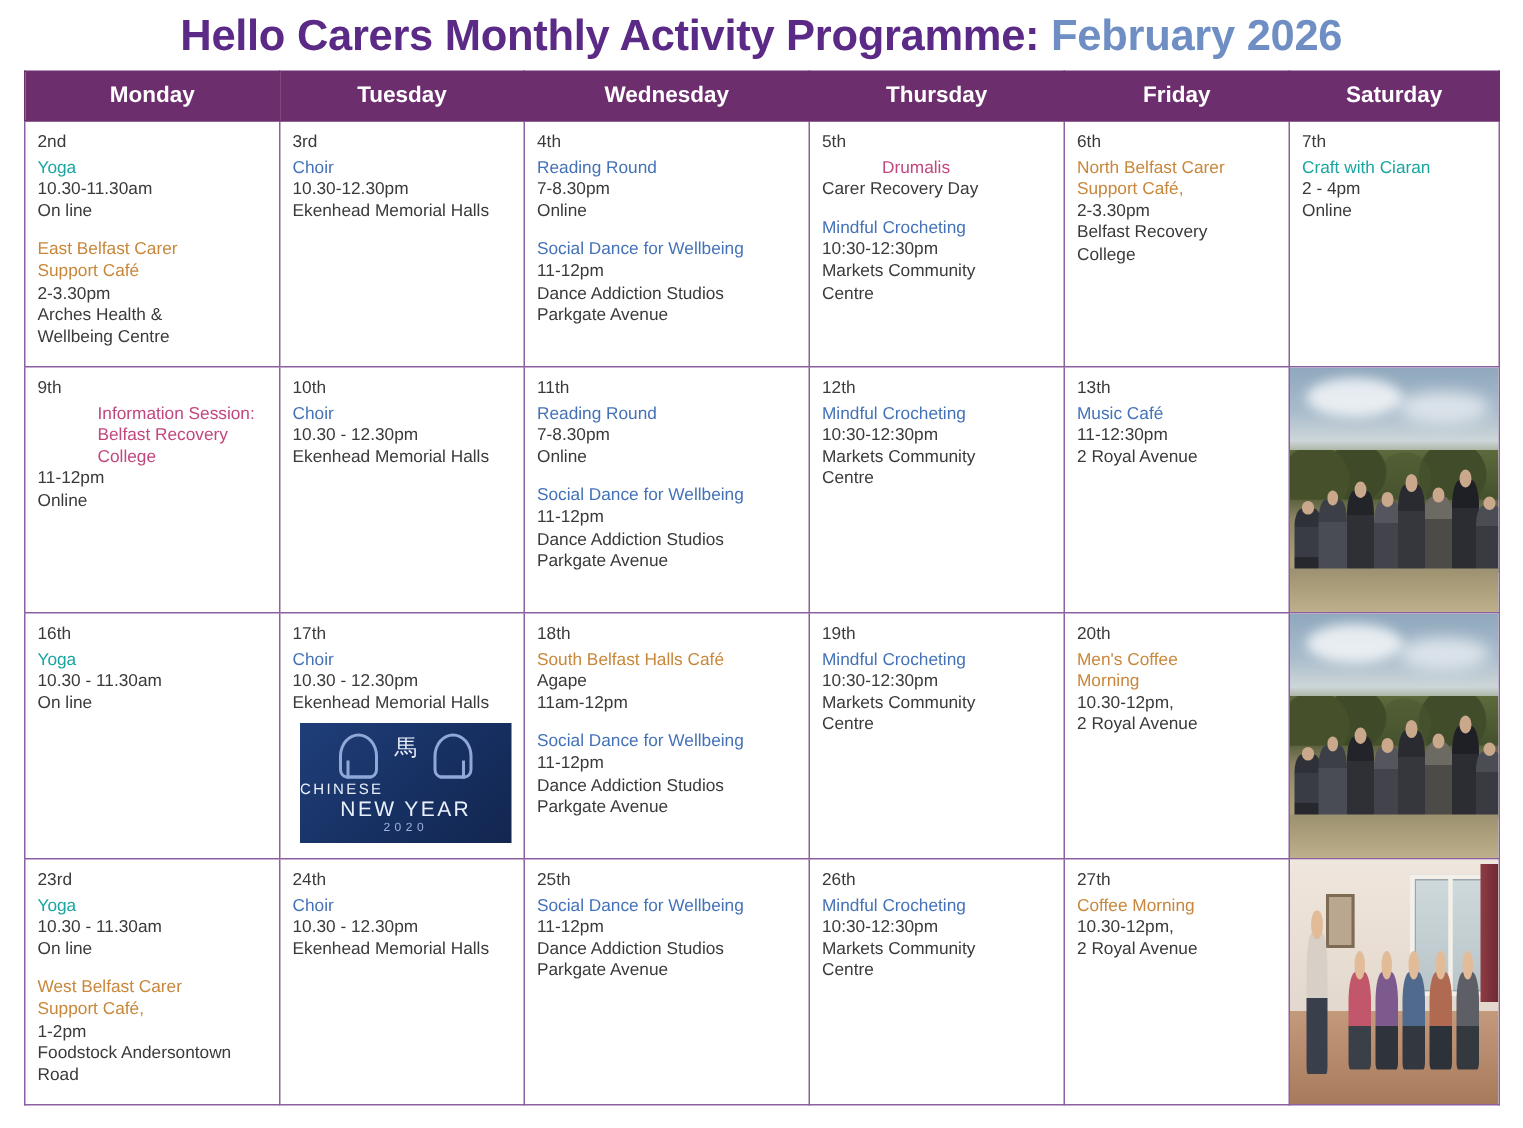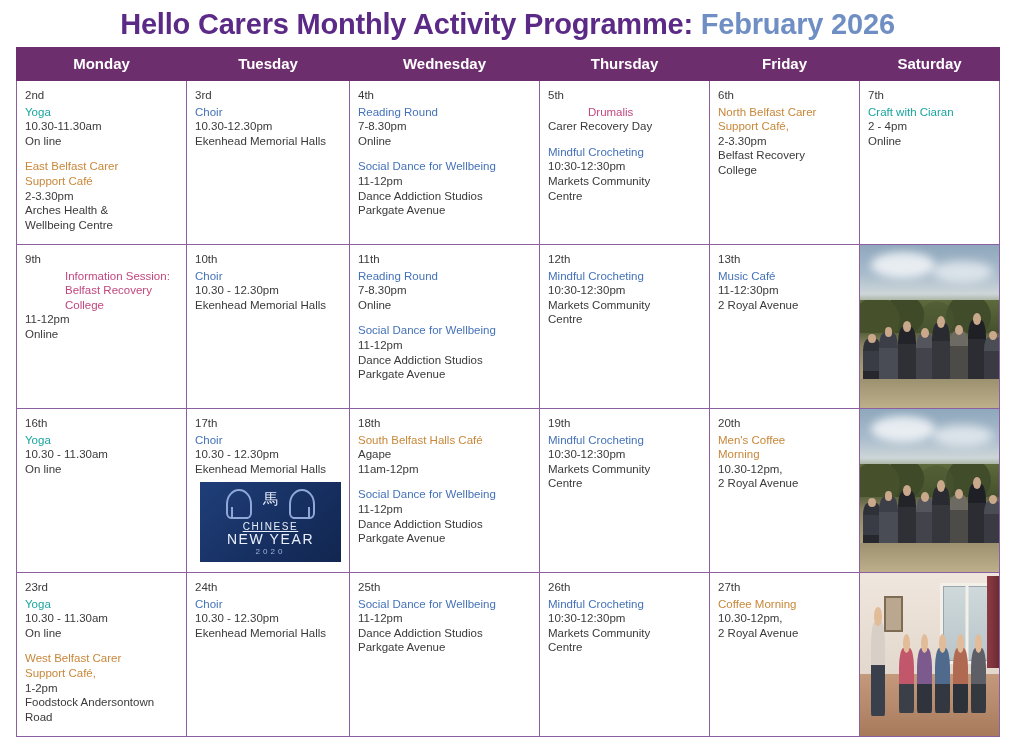--- a/index.html
+++ b/index.html
@@ -214,21 +214,21 @@
     width: 15px; height: 10px; border-left: 2px solid #8fa8d8; border-bottom: 2px solid #8fa8d8;
   }
   .cny .h-left { left: 26px; }
   .cny .h-right { right: 26px; transform: scaleX(-1); }
   .cny .char {
     position: absolute; top: 10px; left: 50%; transform: translateX(-50%);
     font-size: 15px; color: #e6ecf8;
   }
   .cny .l1 {
     position: absolute; top: 38px; left: 0; width: 100%;
-    text-align: center; font-size: 10px; letter-spacing: 1.6px; color: #eaf0fb; text-decoration: underline;
+    font-size: 10px; letter-spacing: 1.6px; color: #eaf0fb;
   }
   .cny .l2 {
     position: absolute; top: 50px; left: 0; width: 100%;
     text-align: center; font-size: 14px; letter-spacing: 1.6px; color: #eaf0fb;
   }
   .cny .l3 {
     position: absolute; top: 63px; left: 0; width: 100%;
     text-align: center; font-size: 8px; letter-spacing: 3px; color: #9fb4da;
   }
 </style>

